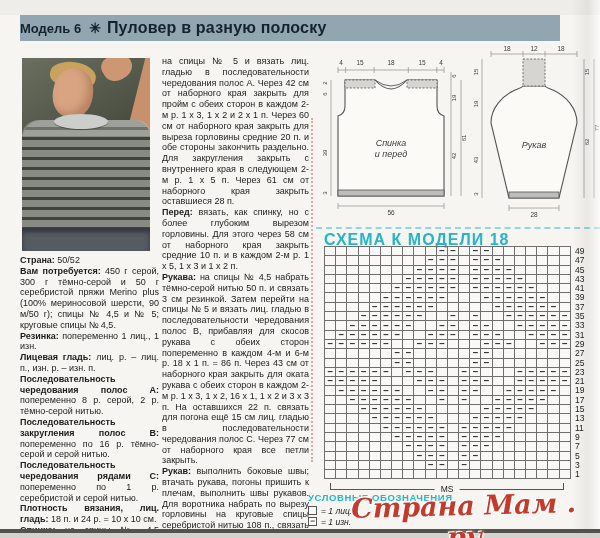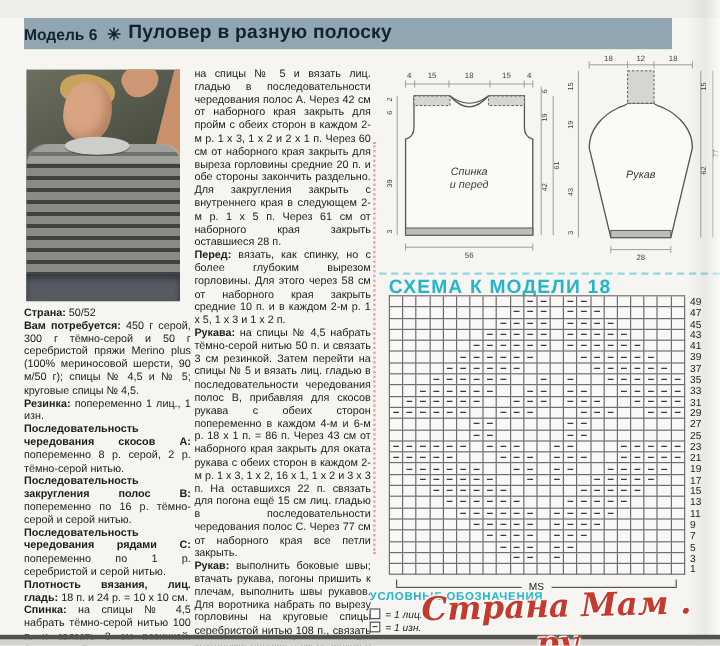--- a/index.html
+++ b/index.html
@@ -72,21 +72,21 @@
   .chart-rownum{position:absolute;left:250px;font-size:8.5px;color:#222;line-height:9.3px;}
   .ms-bracket{position:absolute;left:330px;top:480px;width:234px;height:9px;border-bottom:1px solid #555;}
   .ms-bracket:before,.ms-bracket:after{content:"";position:absolute;bottom:0;height:6px;border-left:1px solid #555;}
   .ms-bracket:before{left:0;} .ms-bracket:after{right:0;}
   .ms-label{position:absolute;left:50%;top:4px;transform:translateX(-50%);background:#f6f5f1;
        padding:0 6px;font-size:8.5px;color:#222;}
 
   
   .legend{position:absolute;left:308px;top:492px;}
   .legend-title{color:#25b5c9;font-weight:bold;font-size:9.5px;letter-spacing:.6px;margin-bottom:3px;}
-  .legend-item{display:flex;align-items:center;font-size:8.5px;font-style:italic;color:#222;height:11px;}
+  .legend-item{display:flex;font-size:8.5px;font-style:italic;color:#222;height:11px;}
   .sym{width:7px;height:7px;border:1px solid #555;margin-right:4px;display:flex;align-items:center;
        justify-content:center;font:bold 7px/5px "DejaVu Sans Mono",monospace;color:#222;background:#fdfcfa;}
 
   .watermark{position:absolute;left:330px;top:490px;width:268px;text-align:center;z-index:6;
        font-family:"DejaVu Serif",serif;font-style:italic;font-weight:bold;font-size:27px;
        color:#c43a2c;transform:rotate(-1.5deg);
        text-shadow:1px 1px 0 #fff,-1px -1px 0 #fff,0 0 4px rgba(255,255,255,.8);}
 </style>
 </head>
 <body>
@@ -108,21 +108,22 @@
     <div class="sweater"></div>
     <div class="yoke"></div>
     <div class="collar"></div>
     <div class="jeans"></div>
   </div>
 
   <div class="col col-left">
       <p><b>Страна: </b>50/52</p>
       <p><b>Вам потребуется: </b>450 г серой, 300 г тёмно-серой и 50 г серебристой пряжи Merino plus (100% мериносовой шерсти, 90 м/50 г); спицы № 4,5 и № 5; круговые спицы № 4,5.</p>
       <p><b>Резинка: </b>попеременно 1 лиц., 1 изн.</p>
-      <p><b>Последовательность чередования скосов А: </b>попеременно 8 р. серой, 2 р. тёмно-серой нитью.</p>
+      <p><b>Лицевая гладь: </b>лиц. р. – лиц. п., изн. р. – изн. п.</p>
+      <p><b>Последовательность чередования полос А: </b>попеременно 8 р. серой, 2 р. тёмно-серой нитью.</p>
       <p><b>Последовательность закругления полос В: </b>попеременно по 16 р. тёмно-серой и серой нитью.</p>
       <p><b>Последовательность чередования рядами С: </b>попеременно по 1 р. серебристой и серой нитью.</p>
       <p><b>Плотность вязания, лиц. гладь: </b>18 п. и 24 р. = 10 х 10 см.</p>
       <p><b>Спинка: </b>на спицы № 4,5 набрать тёмно-серой нитью 100 п. и связать 3 см резинкой. Затем перейти</p>
     </div>
   <div class="col col-mid">
       <p>на спицы № 5 и вязать лиц. гладью в последовательности чередования полос А. Через 42 см от наборного края закрыть для пройм с обеих сторон в каждом 2-м р. 1 х 3, 1 х 2 и 2 х 1 п. Через 60 см от наборного края закрыть для выреза горловины средние 20 п. и обе стороны закончить раздельно. Для закругления закрыть с внутреннего края в следующем 2-м р. 1 х 5 п. Через 61 см от наборного края закрыть оставшиеся 28 п.</p>
       <p><b>Перед: </b>вязать, как спинку, но с более глубоким вырезом горловины. Для этого через 58 см от наборного края закрыть средние 10 п. и в каждом 2-м р. 1 х 5, 1 х 3 и 1 х 2 п.</p>
       <p><b>Рукава: </b>на спицы № 4,5 набрать тёмно-серой нитью 50 п. и связать 3 см резинкой. Затем перейти на спицы № 5 и вязать лиц. гладью в последовательности чередования полос В, прибавляя для скосов рукава с обеих сторон попеременно в каждом 4-м и 6-м р. 18 х 1 п. = 86 п. Через 43 см от наборного края закрыть для оката рукава с обеих сторон в каждом 2-м р. 1 х 3, 1 х 2, 16 х 1, 1 х 2 и 3 х 3 п. На оставшихся 22 п. связать для погона ещё 15 см лиц. гладью в последовательности чередования полос С. Через 77 см от наборного края все петли закрыть.</p>
       <p><b>Рукав: </b>выполнить боковые швы; втачать рукава, погоны пришить к плечам, выполнить швы рукавов. Для воротника набрать по вырезу горловины на круговые спицы серебристой нитью 108 п., связать круговыми рядами 5 см резинкой в последовательности чередования полос С и петли закрыть.</p>

